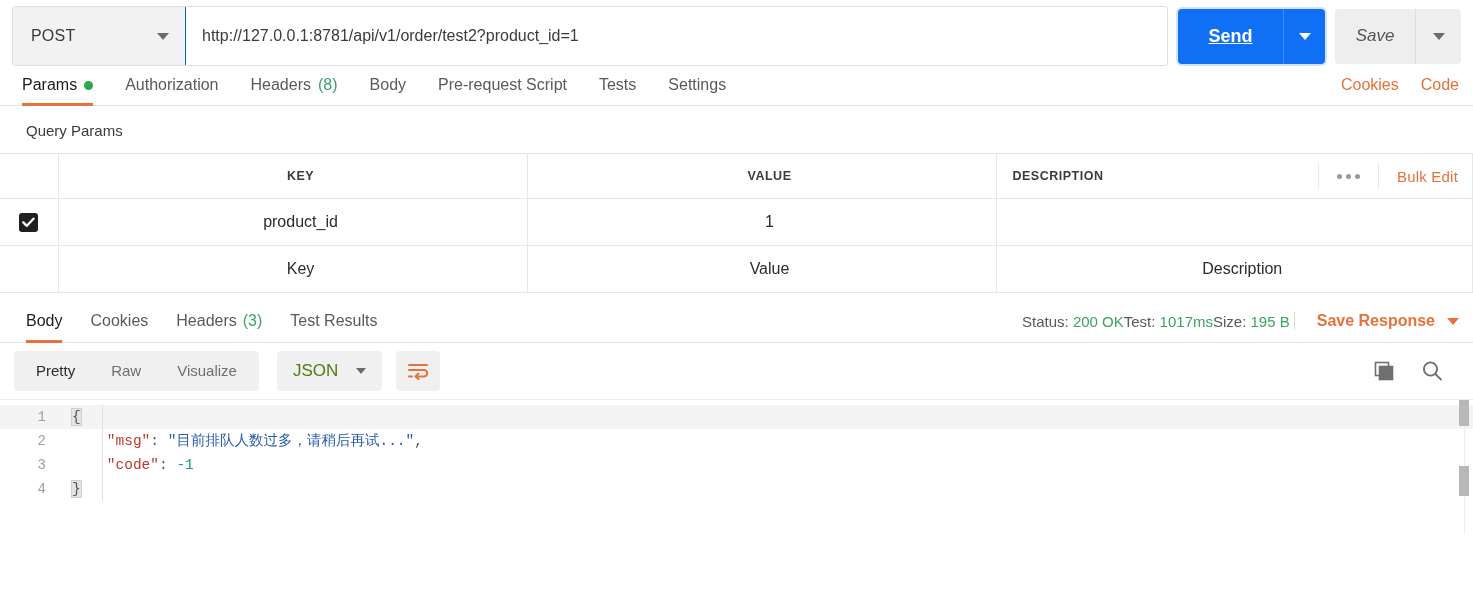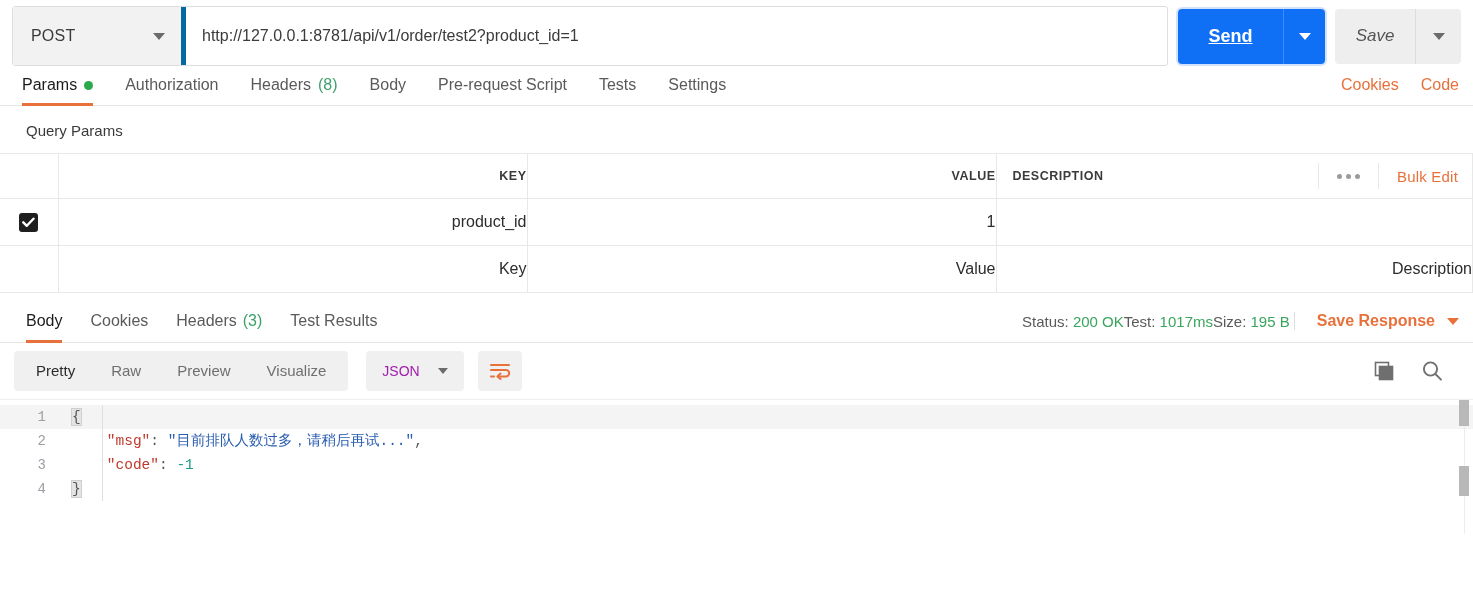--- a/index.html
+++ b/index.html
@@ -40,21 +40,21 @@
     box-sizing: border-box;
     min-width: 0;
   }
   .method-box {
     width: 173px;
     display: flex;
     align-items: center;
     justify-content: space-between;
     padding: 0 16px 0 18px;
     background: #f2f2f2;
-    border-right: 5px solid #0369a1;
+    border-right: 1px solid #0369a1;
     border-radius: 3px 0 0 3px;
     box-sizing: border-box;
     cursor: pointer;
     user-select: none;
   }
   .method-label {
     font-size: 16px;
     color: #3b3b3b;
     letter-spacing: .2px;
   }
@@ -202,21 +202,21 @@
     padding: 16px 0 14px 26px;
   }
   .ptable {
     width: 100%;
     border-collapse: collapse;
     table-layout: fixed;
   }
   .ptable th, .ptable td {
     border: 1px solid #e8e8e8;
     border-left: none;
-    text-align: right;
+    text-align: center;
     vertical-align: middle;
   }
   .ptable tr > *:first-child { border-left: none; }
   .col-check { width: 58px; }
   .col-key   { width: 469px; }
   .col-value { width: 469px; }
   .col-desc  { width: auto; }
   .ptable thead th {
     height: 44px;
     font-size: 12.5px;
@@ -367,21 +367,21 @@
     display: flex;
     align-items: center;
     gap: 18px;
     background: #f0f0f0;
     border-radius: 4px;
     height: 40px;
     padding: 0 16px;
     margin-left: 18px;
     cursor: pointer;
   }
-  .fmt-label { font-size: 14px; color: #a21caf; }
+  .fmt-label { font-size: 17px; color: #4d7c0f; }
   .wrap-btn {
     width: 44px; height: 40px;
     background: #f0f0f0;
     border-radius: 4px;
     margin-left: 14px;
     display: flex;
     align-items: center;
     justify-content: center;
     cursor: pointer;
   }
@@ -601,21 +601,20 @@
         <span>Save Response</span>
         <span class="caret-orange"></span>
       </span>
     </div>
   </div>
 
   <div class="view-bar">
     <div class="seg">
       <span class="seg-item active">Pretty</span>
       <span class="seg-item">Raw</span>
-      <span class="seg-item">Preview</span>
       <span class="seg-item">Visualize</span>
     </div>
     <div class="fmt-select">
       <span class="fmt-label">JSON</span>
       <span class="caret small"></span>
     </div>
     <div class="wrap-btn">
       <svg width="22" height="18" viewBox="0 0 22 18" aria-hidden="true">
         <path d="M2 3 H20" stroke="#e8713b" stroke-width="2" stroke-linecap="round"></path>
         <path d="M2 8 H17 a3.2 3.2 0 0 1 0 6.4 H9" stroke="#e8713b" stroke-width="2" fill="none" stroke-linecap="round"></path>

